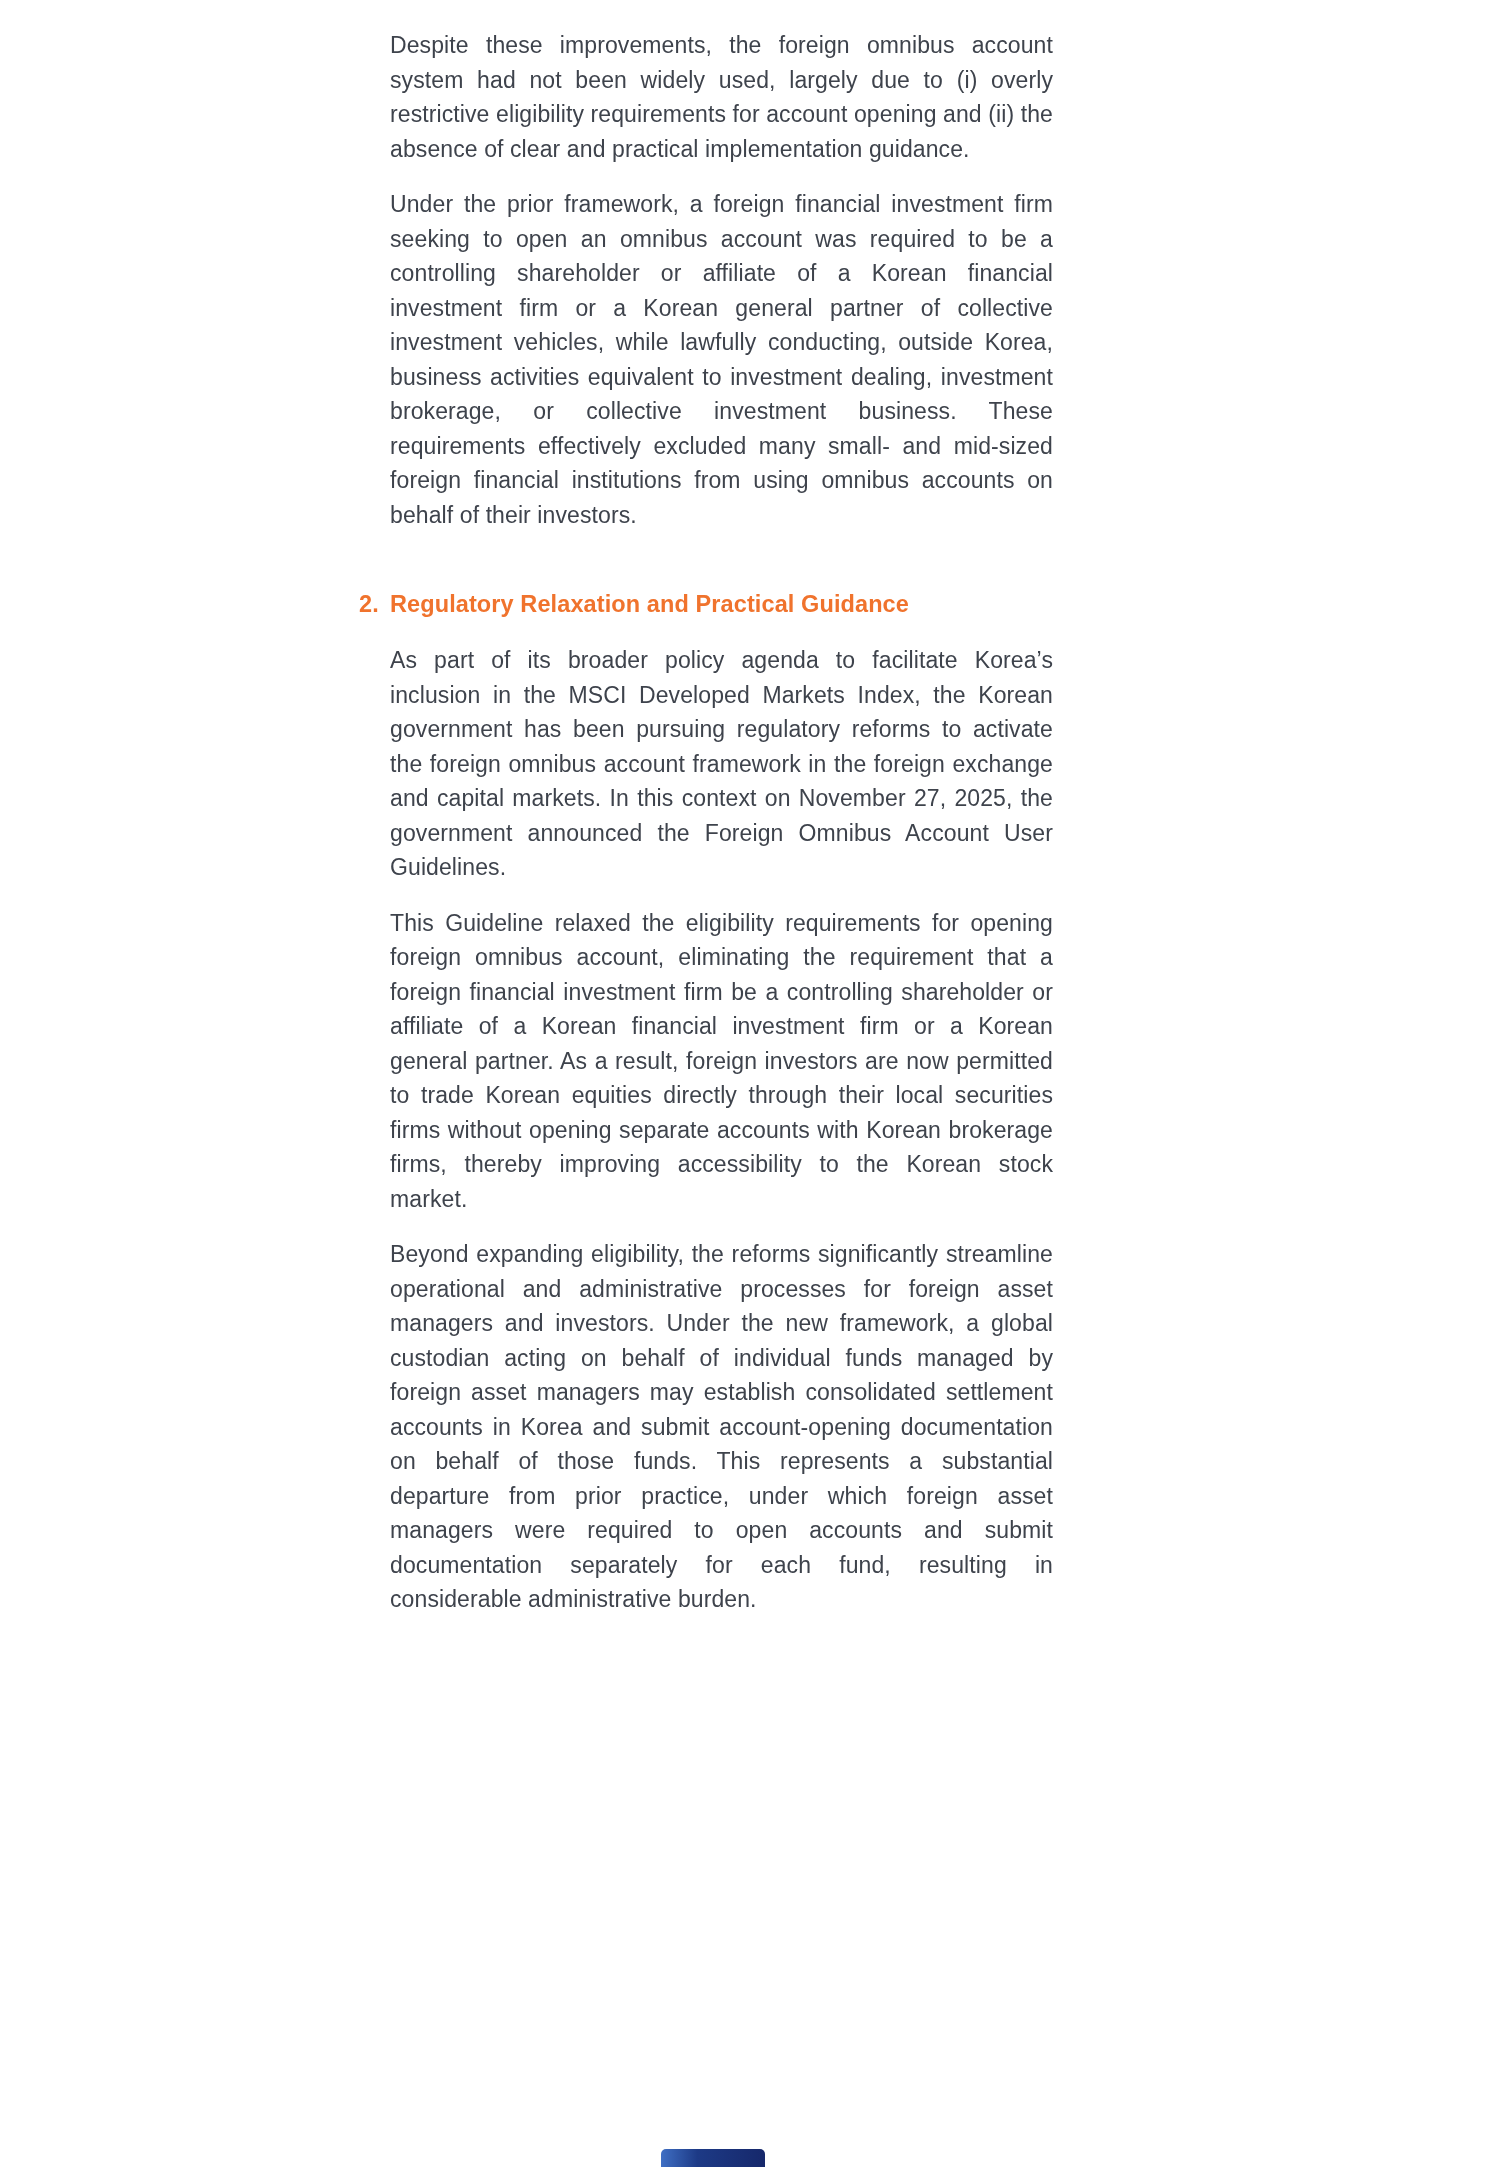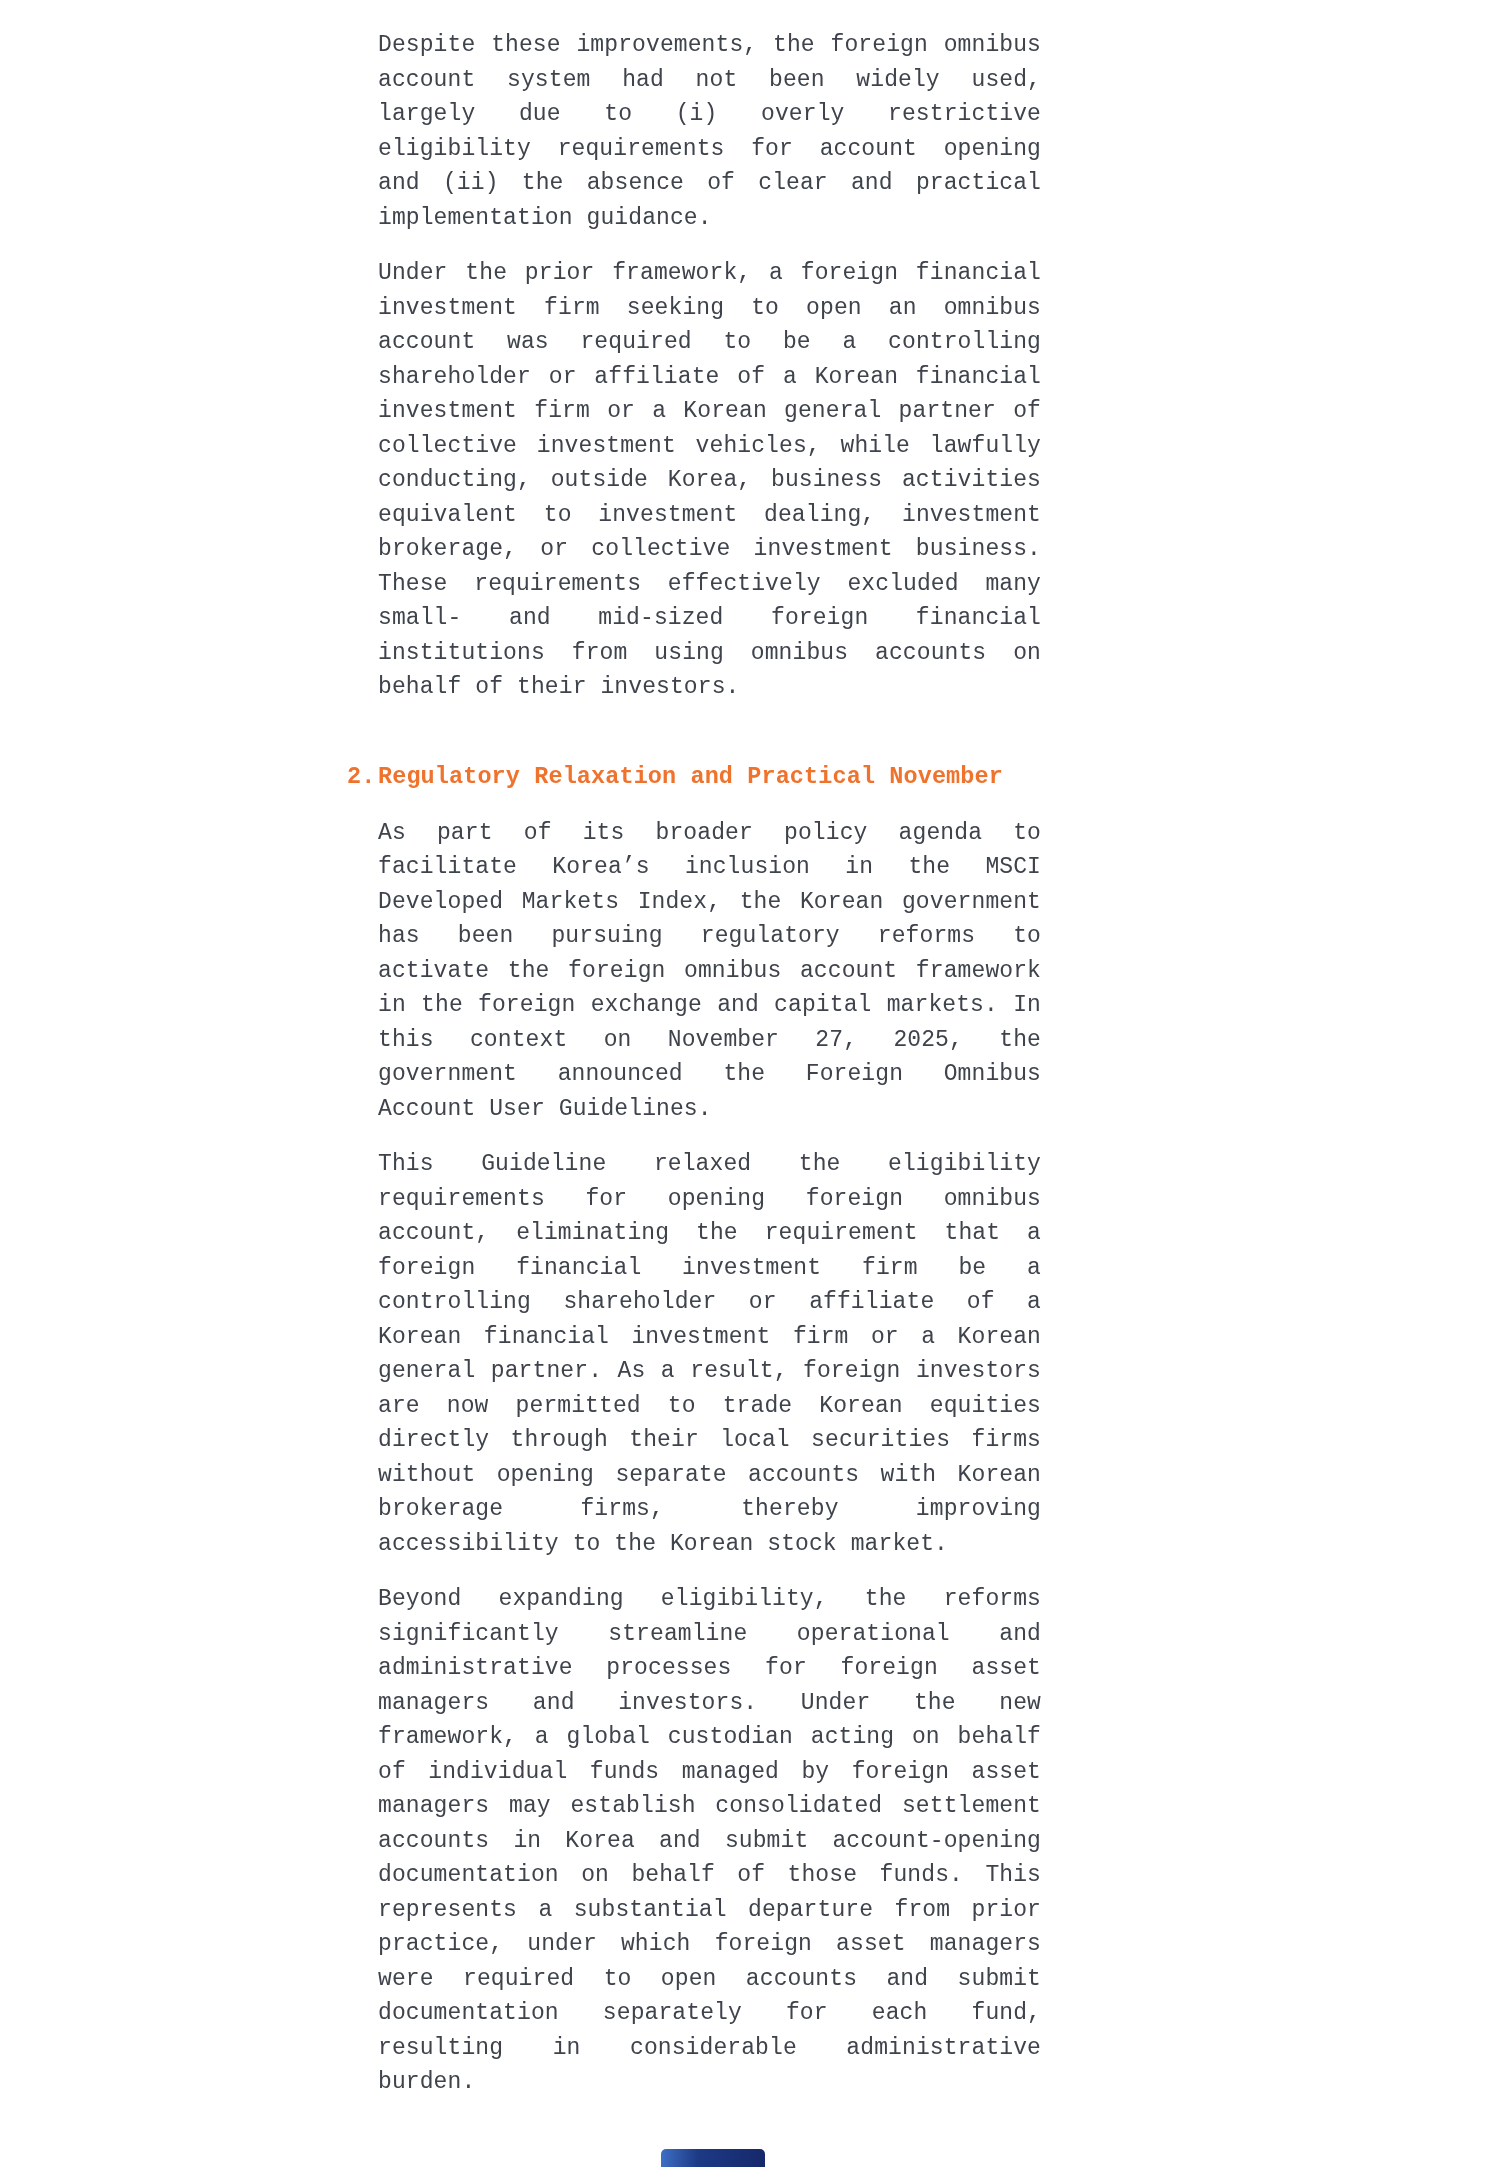--- a/index.html
+++ b/index.html
@@ -15,24 +15,23 @@
     overflow: hidden;
     font-family: "Liberation Sans", sans-serif;
   }
   .page {
     position: absolute;
     inset: 0;
     background: #ffffff;
   }
   .content-column {
     position: absolute;
-    left: 378px;
+    left: 390px;
     top: 28px;
     width: 663px;
-    font-family: Liberation Mono, monospace;
   }
   .para {
     margin: 0 0 21px 0;
     font-size: 23px;
     line-height: 34.5px;
     color: #3e434c;
     text-align: justify;
     letter-spacing: 0.1px;
   }
   .section-heading {
@@ -65,21 +64,21 @@
 <div class="page">
 
   <div class="content-column">
 
     <p class="para">Despite these improvements, the foreign omnibus account system had not been widely used, largely due to (i) overly restrictive eligibility requirements for account opening and (ii) the absence of clear and practical implementation guidance.</p>
 
     <p class="para">Under the prior framework, a foreign financial investment firm seeking to open an omnibus account was required to be a controlling shareholder or affiliate of a Korean financial investment firm or a Korean general partner of collective investment vehicles, while lawfully conducting, outside Korea, business activities equivalent to investment dealing, investment brokerage, or collective investment business. These requirements effectively excluded many small- and mid-sized foreign financial institutions from using omnibus accounts on behalf of their investors.</p>
 
     <h2 class="section-heading">
       <span class="num">2.</span>
-      <span class="title">Regulatory Relaxation and Practical November</span>
+      <span class="title">Regulatory Relaxation and Practical Guidance</span>
     </h2>
 
     <p class="para">As part of its broader policy agenda to facilitate Korea’s inclusion in the MSCI Developed Markets Index, the Korean government has been pursuing regulatory reforms to activate the foreign omnibus account framework in the foreign exchange and capital markets. In this context on November 27, 2025, the government announced the Foreign Omnibus Account User Guidelines.</p>
 
     <p class="para">This Guideline relaxed the eligibility requirements for opening foreign omnibus account, eliminating the requirement that a foreign financial investment firm be a controlling shareholder or affiliate of a Korean financial investment firm or a Korean general partner. As a result, foreign investors are now permitted to trade Korean equities directly through their local securities firms without opening separate accounts with Korean brokerage firms, thereby improving accessibility to the Korean stock market.</p>
 
     <p class="para">Beyond expanding eligibility, the reforms significantly streamline operational and administrative processes for foreign asset managers and investors. Under the new framework, a global custodian acting on behalf of individual funds managed by foreign asset managers may establish consolidated settlement accounts in Korea and submit account-opening documentation on behalf of those funds. This represents a substantial departure from prior practice, under which foreign asset managers were required to open accounts and submit documentation separately for each fund, resulting in considerable administrative burden.</p>
 
   </div>
 

